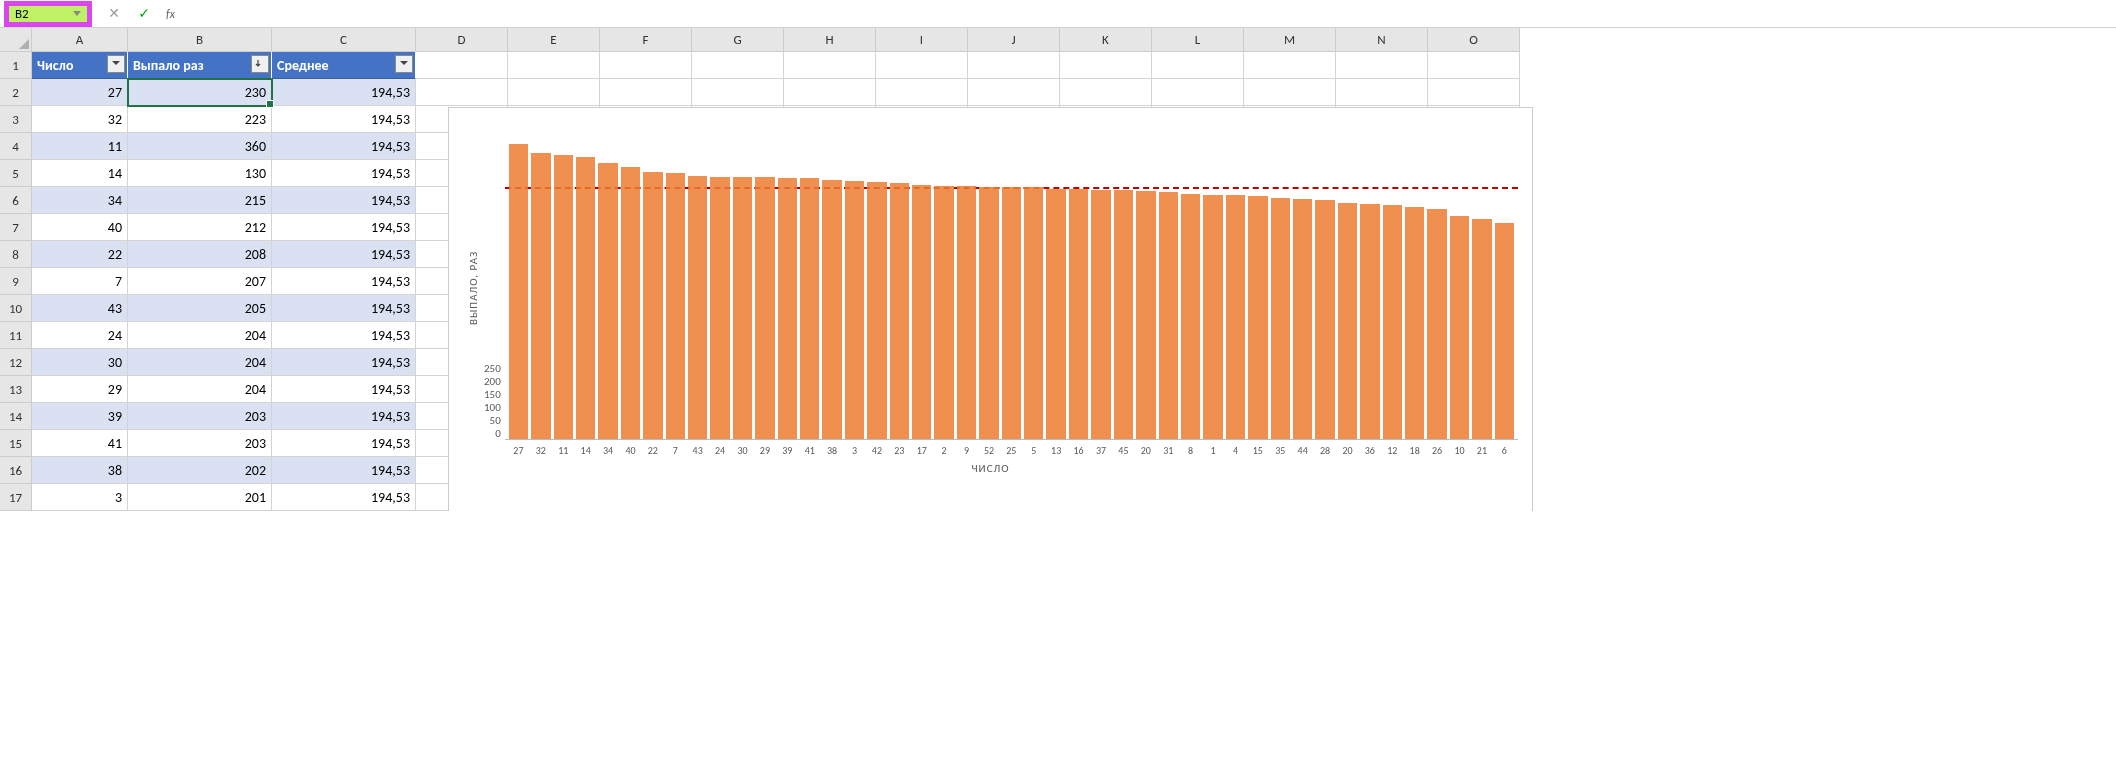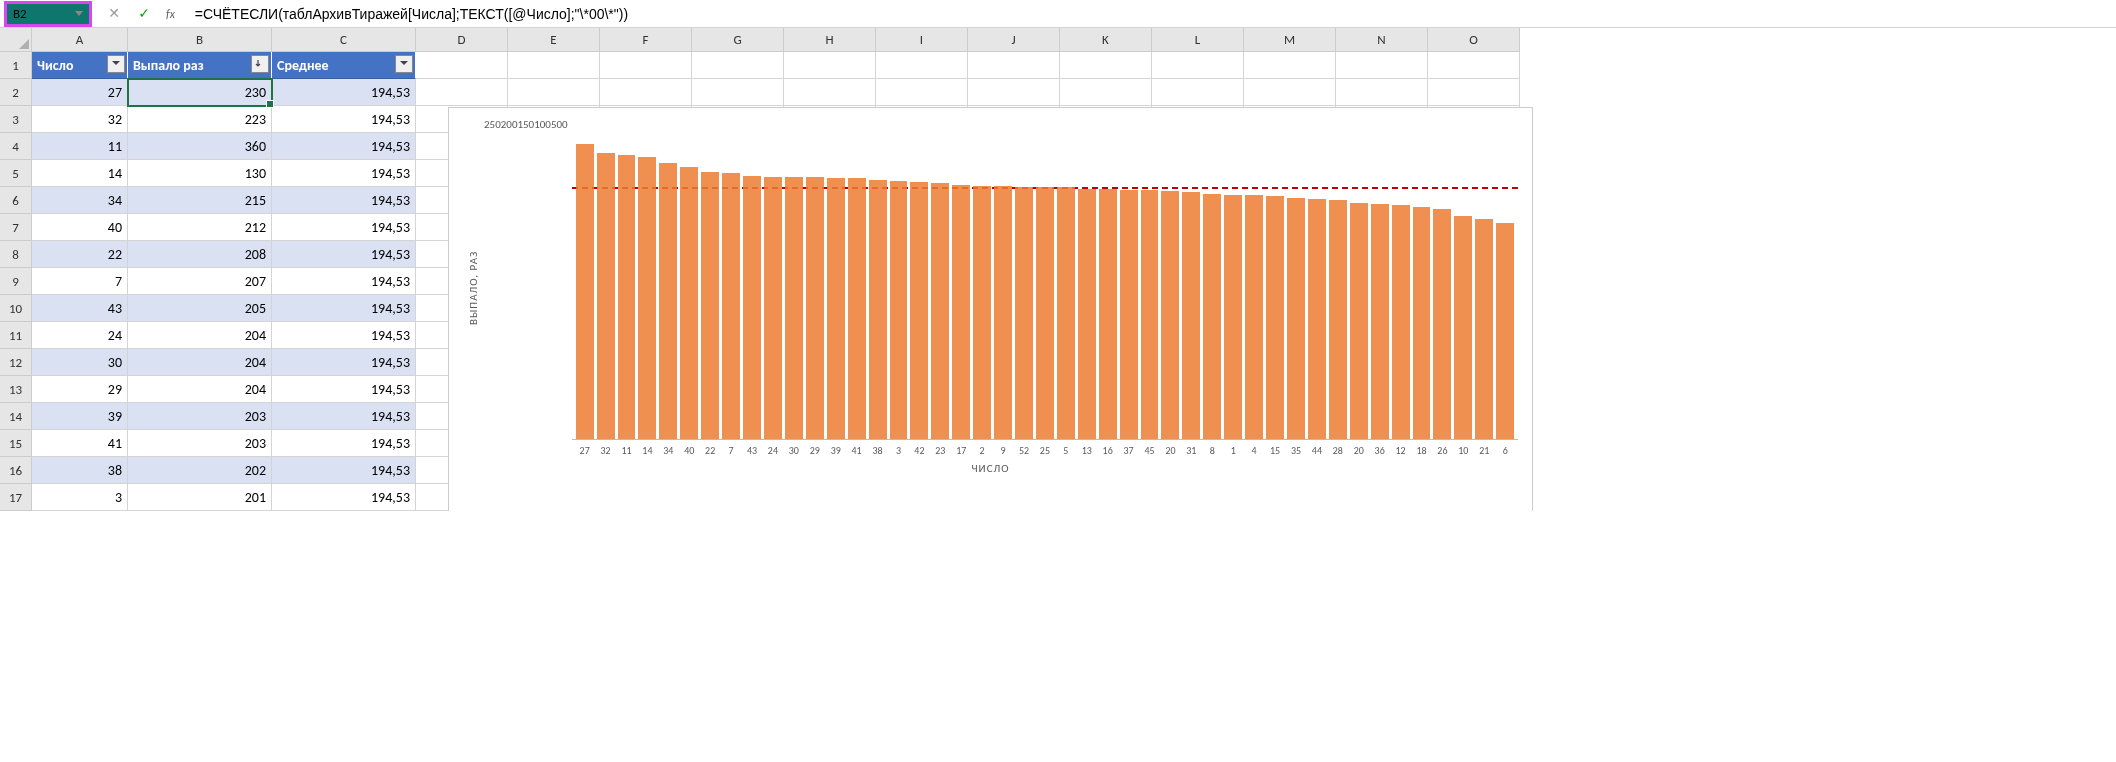--- a/index.html
+++ b/index.html
@@ -1,20 +1,20 @@
 <!DOCTYPE html>
 <html><head>
 <meta charset="utf-8">
 <style>
 * { box-sizing: border-box; margin: 0; padding: 0; }
 body { font-family: Calibri, Arial, sans-serif; font-size: 14px; background: #fff; overflow: hidden; }
 
 
 .formula-bar { display: flex; align-items: center; height: 28px; border-bottom: 1px solid #d4d4d4; background: #fff; }
-.name-box { width: 88px; height: 26px; border: 3px solid #d946ef; background: #0f766e; display: flex; align-items: center; padding: 0 6px; margin-left: 4px; }
+.name-box { width: 88px; height: 26px; border: 5px solid #d946ef; background: #bef264; display: flex; align-items: center; padding: 0 6px; margin-left: 4px; }
 .name-box-text { flex: 1; font-size: 13px; }
 .name-box-dd { width: 0; height: 0; border-left: 4px solid transparent; border-right: 4px solid transparent; border-top: 5px solid #888; margin-left: auto; }
 .fb-btns { display: flex; align-items: center; gap: 14px; padding: 0 14px; color: #999; }
 .fb-btn { width: 16px; height: 16px; display: flex; align-items: center; justify-content: center; cursor: pointer; }
 .fx-label { font-style: italic; color: #666; font-size: 12px; }
 .formula-input { flex: 1; border: none; outline: none; font-size: 14px; padding: 0 6px; color: #000; background: transparent; }
 
 
 .sheet { display: flex; }
 .row-hdrs { display: flex; flex-direction: column; }
@@ -40,21 +40,21 @@
 
 
 .wA{width:96px;} .wB{width:144px;} .wC{width:144px;}
 .wR{width:92px;} 
 
 
 .chart-container { position: absolute; left: 416px; top: 55px; width: 1085px; height: 440px; background: #fff; border: 1px solid #ccc; padding: 10px 14px 8px 14px; z-index:20;}
 .chart-title { text-align: center; color: #595959; font-size: 20px; margin-bottom: 8px; font-weight: 400; }
 .chart-area { display: flex; height: 340px; }
 .y-axis-label { writing-mode: vertical-rl; transform: rotate(180deg); text-align: center; font-size: 11px; color: #595959; letter-spacing: 1px; padding: 0 4px; }
-.y-ticks { display: flex; flex-direction: row; justify-content: flex-start; padding-bottom: 18px; font-size: 11px; color: #595959; text-align: right; padding-right: 4px;}
+.y-ticks { display: flex; flex-direction: column; justify-content: flex-end; padding-bottom: 18px; font-size: 11px; color: #595959; text-align: right; padding-right: 4px;}
 .plot { flex: 1; position: relative; border-bottom: 1px solid #bbb; margin-bottom:18px;}
 .avg-line { position: absolute; left: 0; right: 0; border-top: 2.5px dashed #C00000; }
 .bars { position: absolute; left: 0; right: 0; bottom: 0; top:0; display: flex; align-items: flex-end; gap: 3px; padding: 0 4px;}
 .bar { flex: 1; background: #ED7D31; opacity:0.85; }
 .x-ticks { position:absolute; left:0; right:0; bottom:-18px; display:flex; gap:3px; padding:0 4px; font-size:10px; color:#595959;}
 .x-tick{flex:1; text-align:center;}
 .x-axis-label { text-align: center; font-size: 11px; color: #595959; letter-spacing: 1px; margin-top: 4px; }
 </style>
 </head>
 <body>
@@ -62,21 +62,20 @@
 <div class="formula-bar">
   <div class="name-box">
     <span class="name-box-text">B2</span>
     <span class="name-box-dd"></span>
   </div>
   <div class="fb-btns">
     <span class="fb-btn">✕</span>
     <span class="fb-btn" style="color:#0a0">✓</span>
     <span class="fx-label">fx</span>
   </div>
-  <input class="formula-input" value="=СЧЁТЕСЛИ(таблАрхивТиражей[Числа];ТЕКСТ([@Число];&quot;\*00\*&quot;))" style="">
 </div>
 
 <div class="sheet">
   <div>
     <div class="corner"></div>
     <div class="row-hdrs" id="rowHdrs">
         <div class="row-hdr">1</div>
         <div class="row-hdr">2</div>
         <div class="row-hdr">3</div>
         <div class="row-hdr">4</div>

